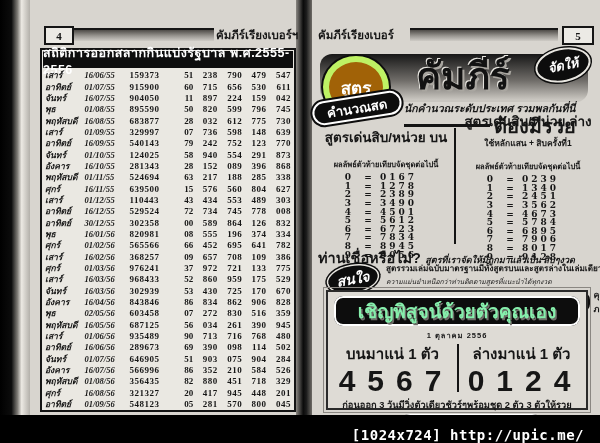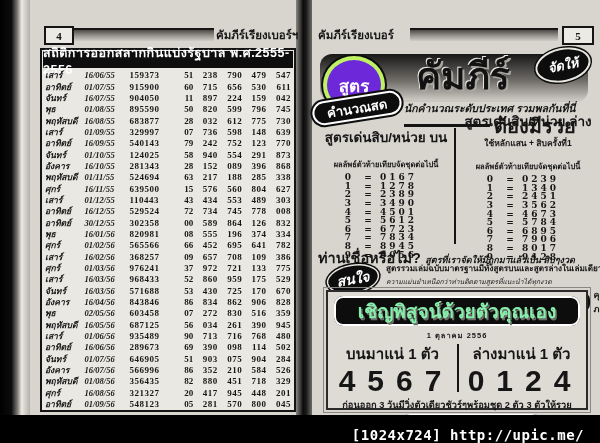--- a/index.html
+++ b/index.html
@@ -34,22 +34,22 @@
     font-size:9px;font-weight:bold;line-height:11px;}
   .c-day{width:42px;font-style:italic;font-weight:bold;font-size:8.5px;}
   .c-date{width:48px;font-style:italic;font-weight:bold;font-size:8.5px;}
   .c-p1{width:46px;letter-spacing:0.5px;}
   .c-n2{width:22px;text-align:right;}
   .c-n3{width:26px;text-align:right;letter-spacing:0.5px;}
 
   
   #logo-banner{left:320px;top:54px;width:268px;height:48px;border-radius:12px;
     background:linear-gradient(180deg,#171717,#6f6c68 55%,#c9c6c0 95%);}
-  #logo-circle{left:323px;top:56px;width:54px;height:50px;border-radius:50%;background:#6d28d9;
-    border:4px solid #bef264;box-shadow:0 0 0 2px #0d0d0d;color:#fff;font-weight:bold;font-size:17px;
+  #logo-circle{left:323px;top:56px;width:54px;height:50px;border-radius:50%;background:#a16207;
+    border:6px solid #bef264;box-shadow:0 0 0 2px #0d0d0d;color:#fff;font-weight:bold;font-size:17px;
     display:flex;align-items:center;justify-content:center;}
   #logo-title{left:388px;top:52px;width:150px;text-align:center;font-weight:bold;font-size:37px;
     line-height:50px;color:#121212;text-shadow:2px 2px 0 #a9a6a0, -1px -1px 0 #e8e6e0;}
   #logo-badge{left:537px;top:50px;width:52px;height:30px;background:#0d0d0d;border-radius:50%;
     transform:rotate(-12deg);color:#fff;font-weight:bold;font-style:italic;font-size:13px;
     display:flex;align-items:center;justify-content:center;box-shadow:0 0 0 2px #e8e6e0, 0 0 0 3.5px #0d0d0d;}
   #logo-ribbon{left:312px;top:96px;width:90px;height:24px;background:#0d0d0d;border-radius:12px;
     transform:rotate(-9deg);color:#fff;font-weight:bold;font-size:13px;border:2px solid #fff;
     box-shadow:0 0 0 2px #0d0d0d;display:flex;align-items:center;justify-content:center;box-sizing:border-box;}
   #tagline1{left:404px;top:100px;width:190px;font-weight:bold;font-style:italic;font-size:10.5px;}
@@ -307,21 +307,21 @@
         <span class="c-p1">968433</span>
         <span class="c-n2">52</span>
         <span class="c-n3">860</span>
         <span class="c-n3">959</span>
         <span class="c-n3">175</span>
         <span class="c-n3">529</span>
       </div>
       <div class="srow">
         <span class="c-day">จันทร์</span>
         <span class="c-date">16/03/56</span>
-        <span class="c-p1">571688</span>
+        <span class="c-p1">302939</span>
         <span class="c-n2">53</span>
         <span class="c-n3">430</span>
         <span class="c-n3">725</span>
         <span class="c-n3">170</span>
         <span class="c-n3">670</span>
       </div>
       <div class="srow">
         <span class="c-day">อังคาร</span>
         <span class="c-date">16/04/56</span>
         <span class="c-p1">843846</span>

